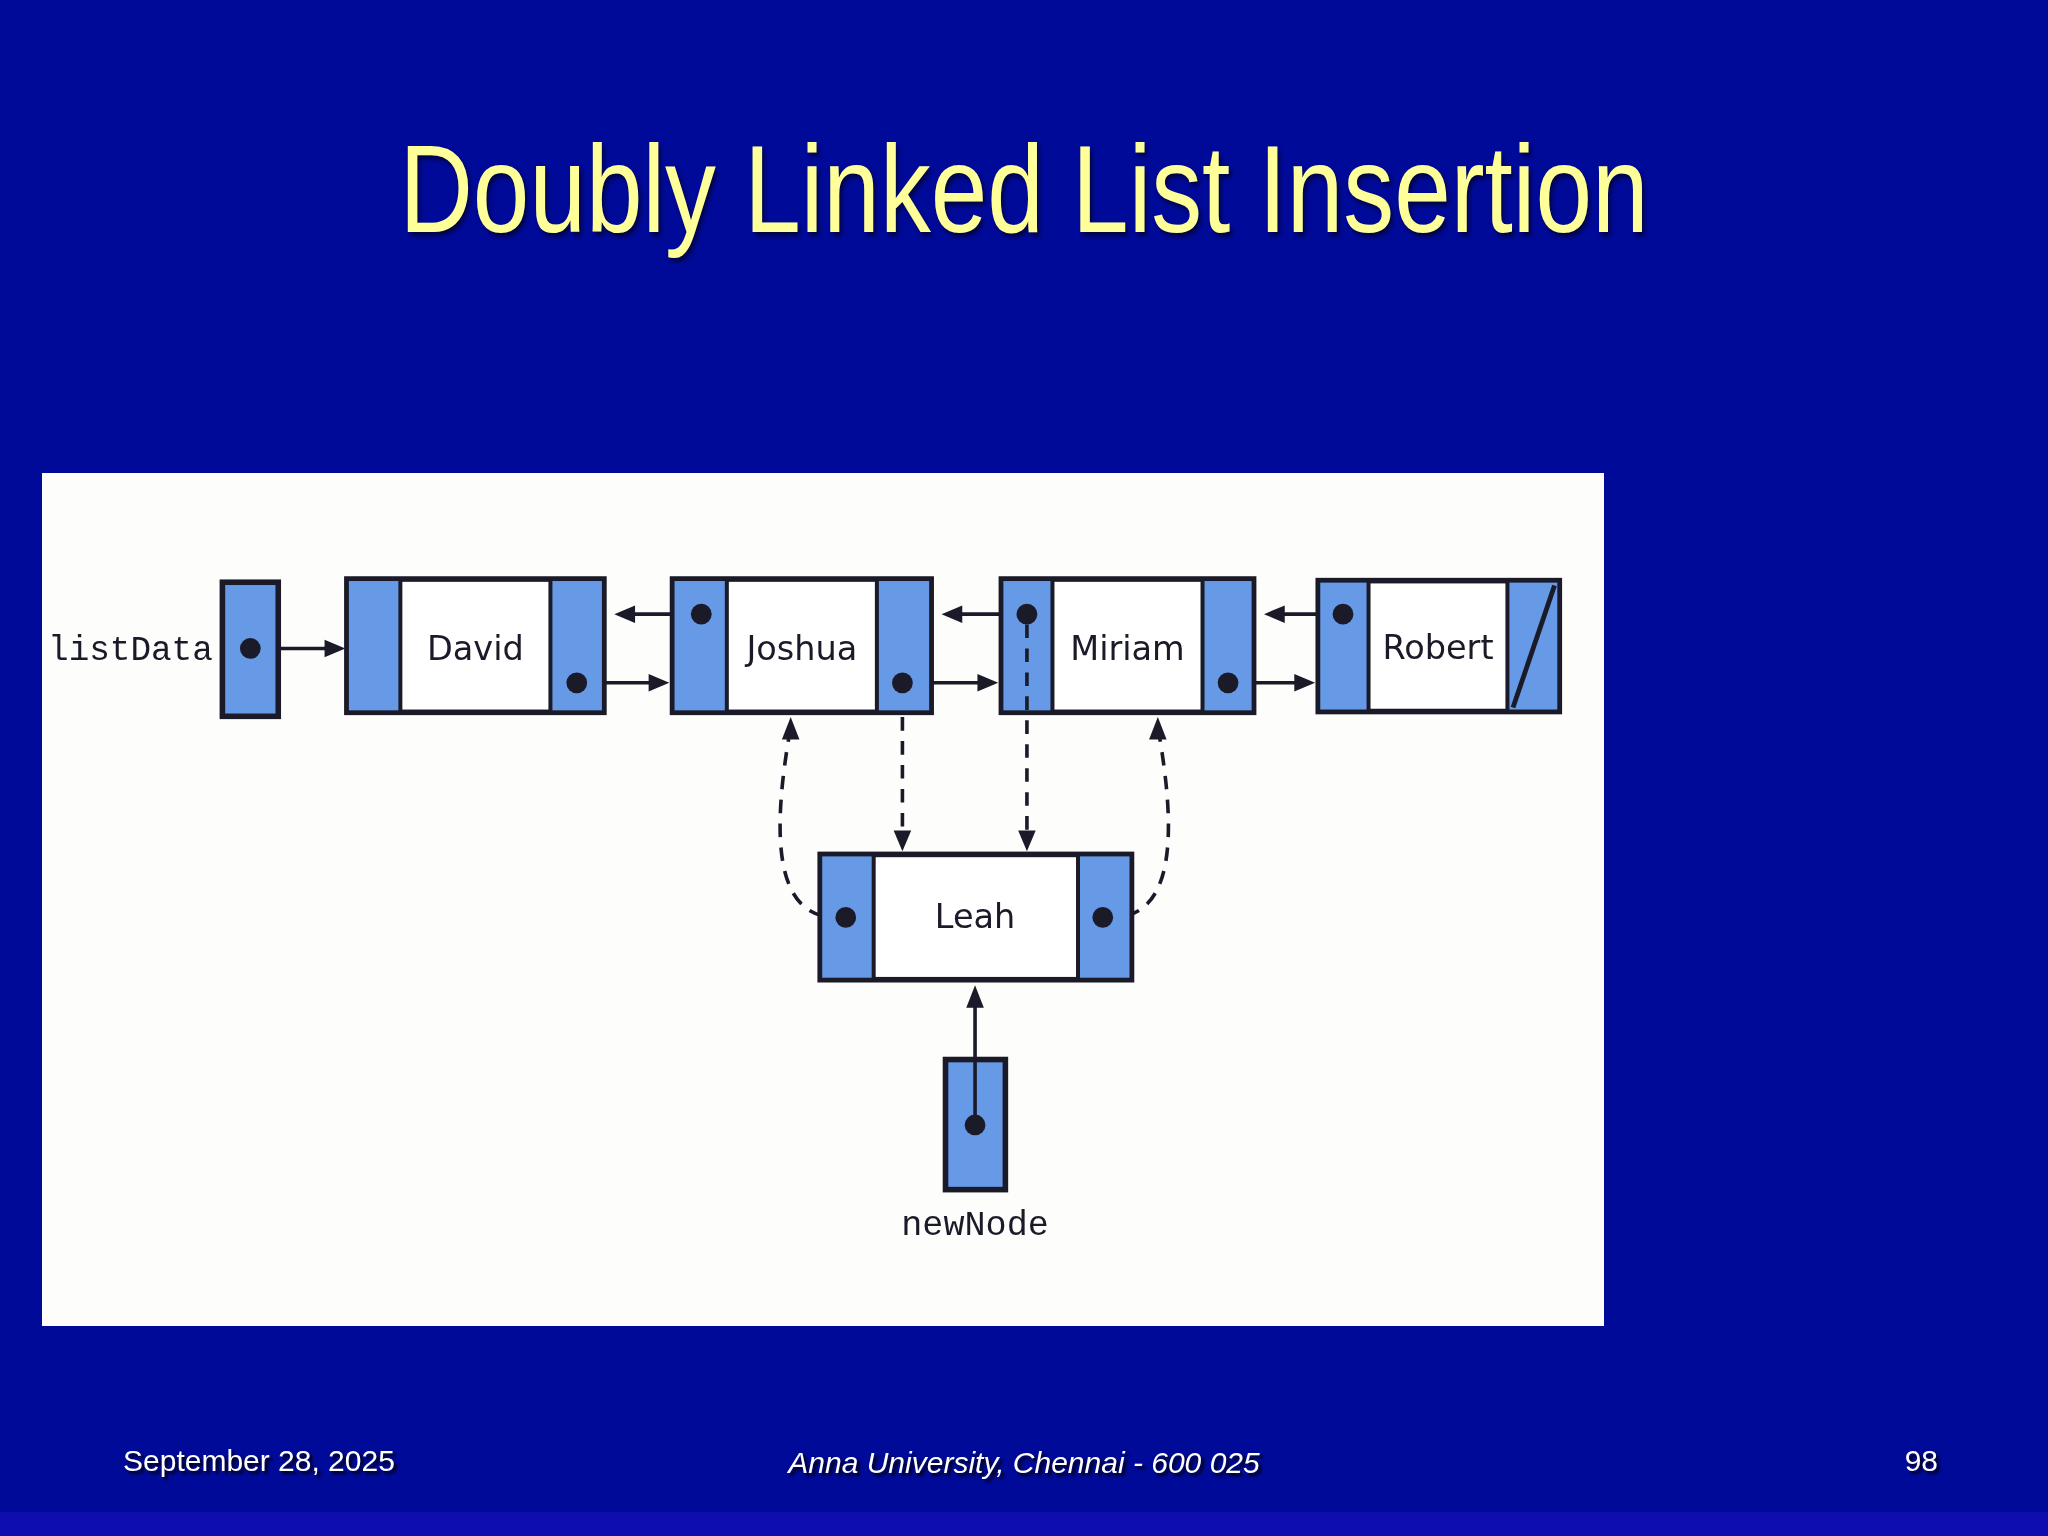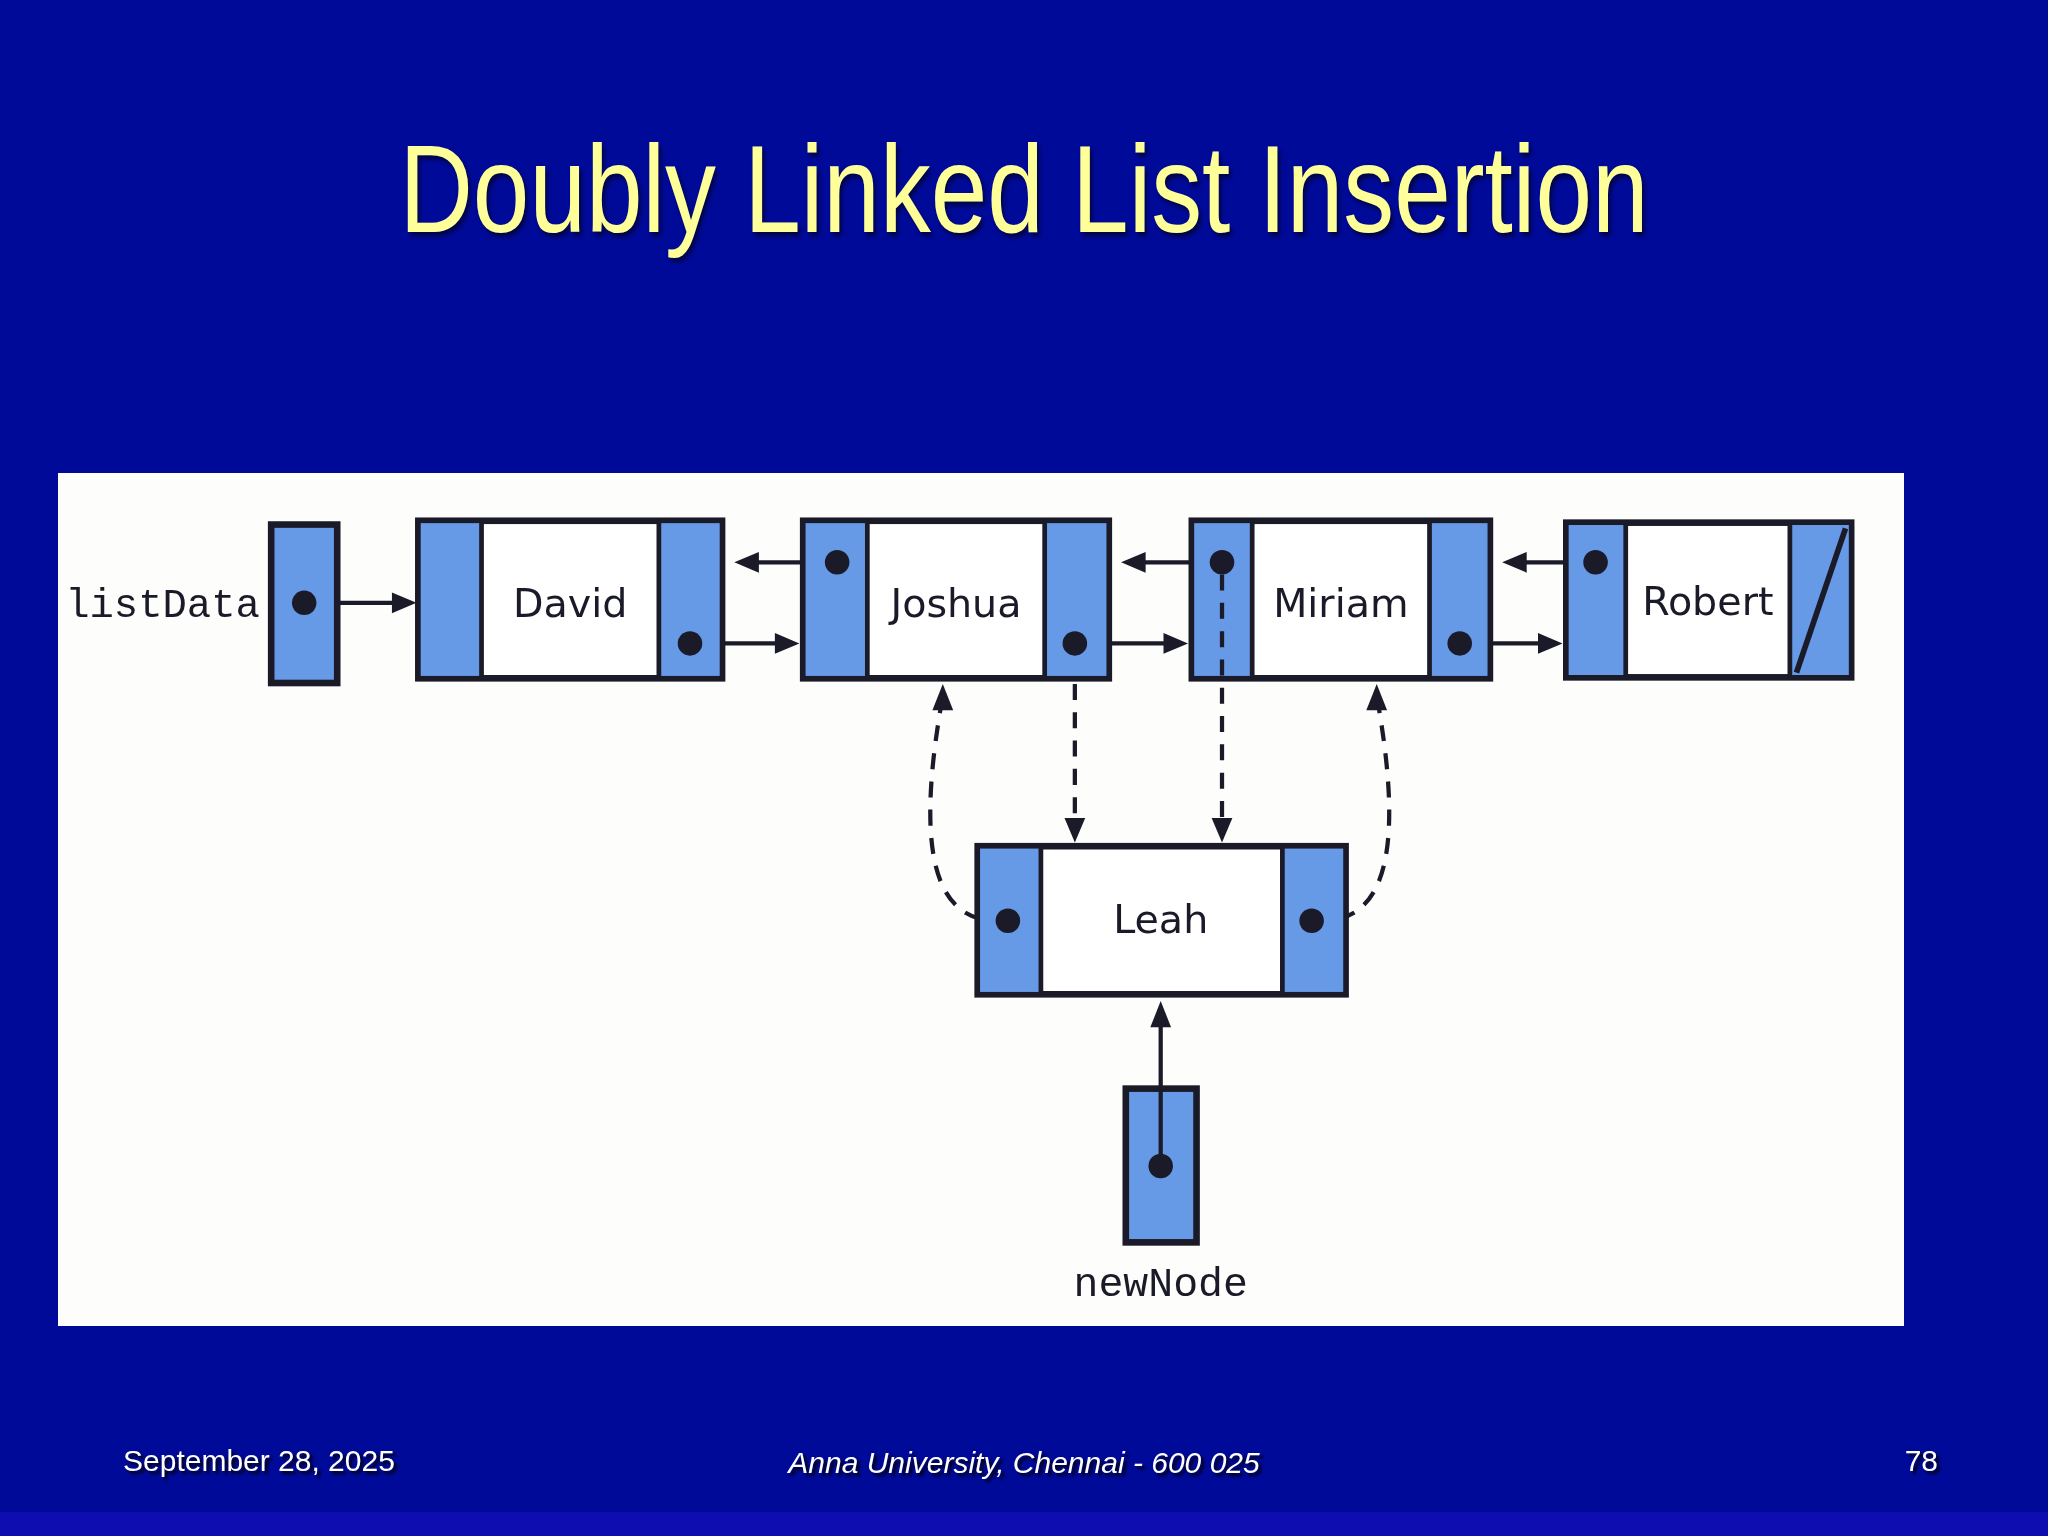--- a/index.html
+++ b/index.html
@@ -15,22 +15,22 @@
     text-align:center;
     font-size:124px;
     letter-spacing:0px;
     transform:scaleX(0.82);
     transform-origin:center;
     text-shadow:3px 4px 5px rgba(0,0,0,0.55);
     white-space:nowrap;
   }
   .panel{
     position:absolute;
-    left:58px;top:473px;
-    width:1846px;height:853px;
+    left:42px;top:473px;
+    width:1562px;height:853px;
   }
   .panel svg{display:block;width:100%;height:100%;}
   .footer-item{
     position:absolute;
     font-size:30px;
     text-shadow:3px 3px 3px rgba(0,0,0,0.9);
     white-space:nowrap;
   }
   .footer-date{left:123px;top:1444px;}
   .footer-center{left:0;top:1446px;width:2048px;text-align:center;}
@@ -138,16 +138,16 @@
         <rect x="1132" y="627" width="75" height="163" fill="#6699E6" stroke="#1A1A28" stroke-width="7"></rect>
         <line x1="1169" y1="709" x2="1169" y2="627" stroke="#1A1A28" stroke-width="4.5"></line>
         <circle cx="1169" cy="709" r="13" fill="#1A1A28"></circle>
         <text class="mono" x="1169" y="847" font-size="44" text-anchor="middle" fill="#1A1A28">newNode</text>
       </g>
     </svg>
   </div>
 
   <div class="footer-item footer-date" style="color:#FFFFFF;">September 28, 2025</div>
   <div class="footer-item footer-center" style="color:#FFFFFF;font-style:italic;">Anna University, Chennai - 600 025</div>
-  <div class="footer-item footer-page" style="color:#FFFFFF;">78</div>
+  <div class="footer-item footer-page" style="color:#FFFFFF;">98</div>
 
   <div class="bottom-strip" style="background:#0D0DB0;"></div>
 </div>
 
 </body></html>

